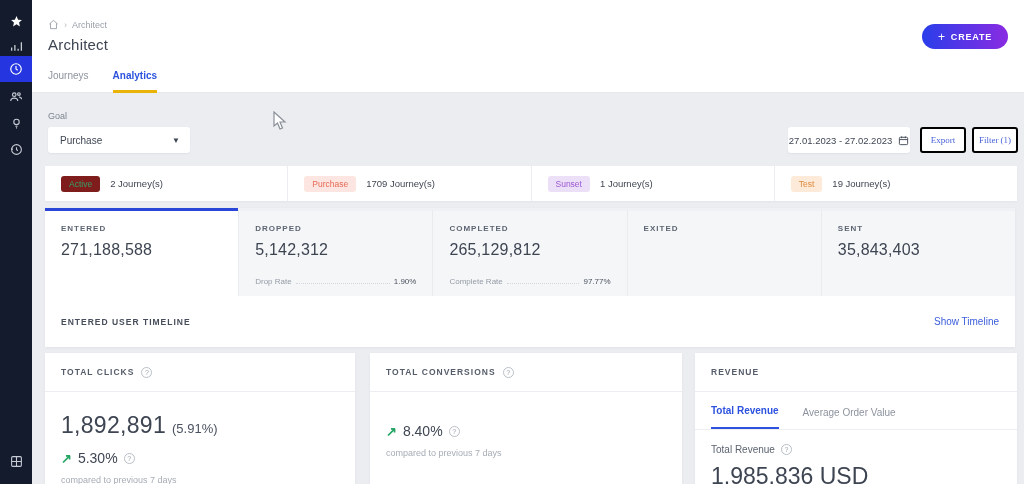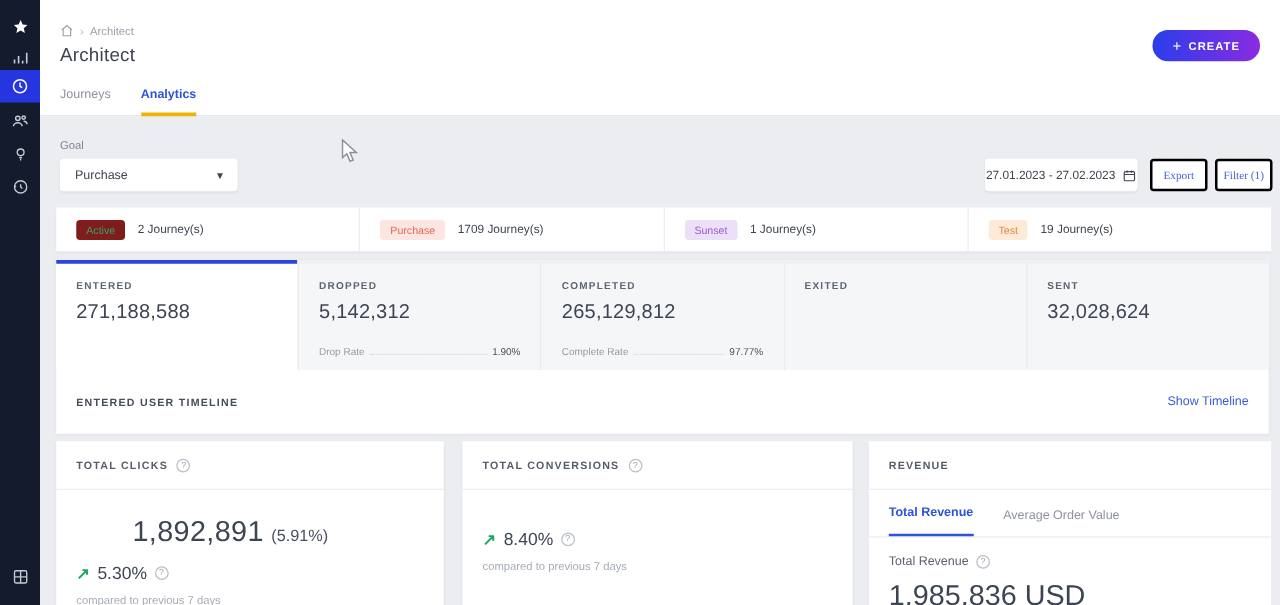--- a/index.html
+++ b/index.html
@@ -72,21 +72,21 @@
   
   .card { position:absolute; top:353px; height:170px; background:#fff; box-shadow:0 1px 3px rgba(20,30,60,.05); }
   .card1 { left:45px;  width:310px; }
   .card2 { left:370px; width:312px; }
   .card3 { left:695px; width:322px; }
   .card-head { height:39px; display:flex; align-items:center; gap:7px; padding:0 16px; border-bottom:1px solid #edeef2; }
   .card-title { font-size:8.5px; font-weight:bold; letter-spacing:1px; color:#565d6a; }
   .help { width:11px; height:11px; border:1px solid #b9bfc7; border-radius:50%; color:#9aa1ab; font-size:7px;
     display:inline-flex; align-items:center; justify-content:center; cursor:pointer; flex:0 0 auto; }
   .card-body { padding:20px 16px 0; }
-  .big-row { display:flex; align-items:baseline; gap:6px;margin-left:45px; }
+  .big-row { display:flex; align-items:baseline; gap:6px; }
   .big-value { font-size:23px; color:#3e4552; letter-spacing:.3px; }
   .big-rate { font-size:13px; color:#4a5160; }
   .change-row { display:flex; align-items:center; gap:6px; margin-top:11px; }
   .up-arrow { color:#24a564; font-size:13px; font-weight:bold; }
   .change-pct { font-size:14px; color:#3f4653; }
   .compare { font-size:9px; color:#a6acb5; margin-top:9px; }
 
   .rev-tabs { height:38px; display:flex; align-items:flex-end; gap:24px; padding:0 16px; border-bottom:1px solid #edeef2; }
   .rev-tab { font-size:10px; color:#8d939e; padding-bottom:11px; cursor:pointer; }
   .rev-tab.active { color:#2d52de; font-weight:bold; border-bottom:2px solid #2d52de; }
@@ -225,21 +225,21 @@
           <span class="m-sub-label">Complete Rate</span>
           <span class="m-dots"></span>
           <span class="m-sub-value">97.77%</span>
         </div>
       </div>
       <div class="m-tab inactive">
         <div class="m-label">EXITED</div>
       </div>
       <div class="m-tab inactive">
         <div class="m-label">SENT</div>
-        <div class="m-value">32,028,624</div>
+        <div class="m-value">35,843,403</div>
       </div>
     </div>
     <div class="timeline-bar">
       <span class="timeline-title">ENTERED USER TIMELINE</span>
       <span class="timeline-link">Show Timeline</span>
     </div>
   </div>
 
   <div class="card card1">
     <div class="card-head">

